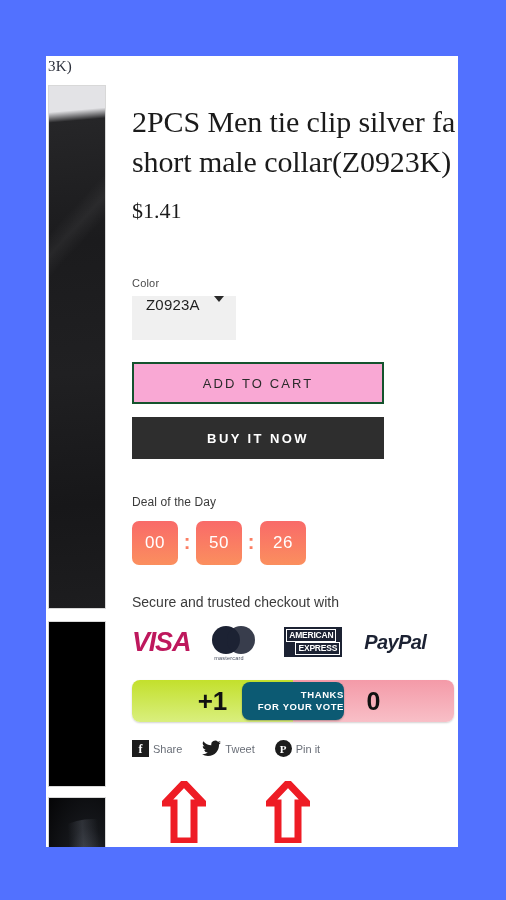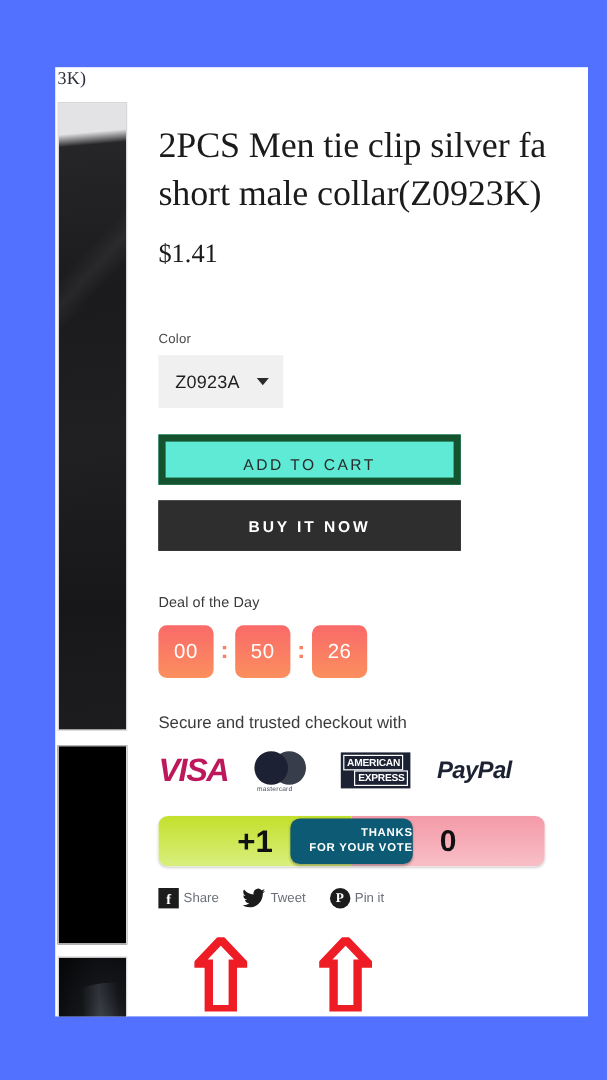--- a/index.html
+++ b/index.html
@@ -21,21 +21,20 @@
 
   
   .page-panel {
     position: absolute;
     left: 46px;
     top: 56px;
     width: 412px;
     height: 791px;
     background: #ffffff;
     overflow: hidden;
-    padding-left: 32px;
   }
 
   
   .cut-header {
     position: absolute;
     left: 2px;
     top: 2px;
     font-family: "Liberation Serif", serif;
     font-size: 15px;
     color: #2b2f3a;
@@ -120,21 +119,20 @@
   .field-label {
     font-size: 11px;
     color: #4a4a4a;
     margin-top: 53px;
     letter-spacing: .2px;
   }
 
   .color-select {
     margin-top: 7px;
     display: inline-flex;
-    align-items: center;
     background: #f0f0f0;
     border: none;
     height: 44px;
     padding: 0 12px 0 14px;
     gap: 14px;
     cursor: pointer;
   }
   .color-select .val {
     font-size: 15px;
     color: #1f1f1f;
@@ -154,22 +152,22 @@
     margin-top: 22px;
     font-size: 13px;
     letter-spacing: 2.1px;
     cursor: pointer;
     box-sizing: border-box;
     text-align: center;
     line-height: 40px;
     font-family: "Liberation Sans", sans-serif;
   }
   .btn-cart {
-    background: #5eead4;
-    border: 6px solid #14532d;
+    background: #f9a8d4;
+    border: 2px solid #14532d;
     color: #2b2b2b;
   }
   .btn-buy {
     background: #2e2e2e;
     border: 2px solid #2e2e2e;
     color: #ffffff;
     font-weight: bold;
     margin-top: 13px;
     letter-spacing: 2.4px;
   }

